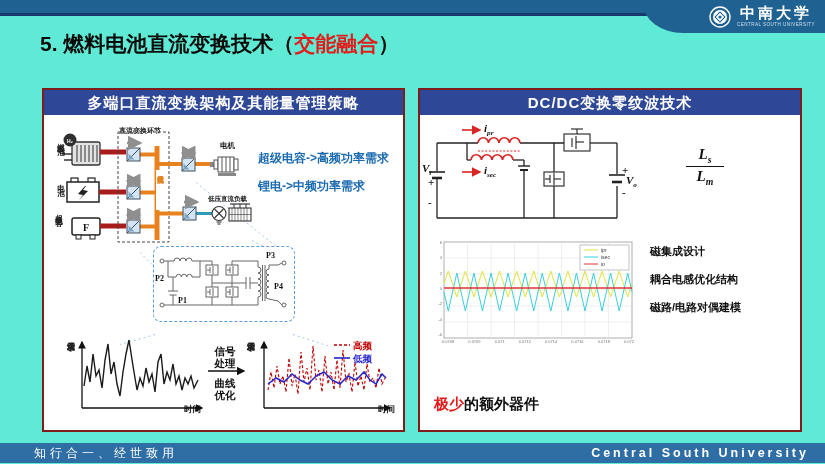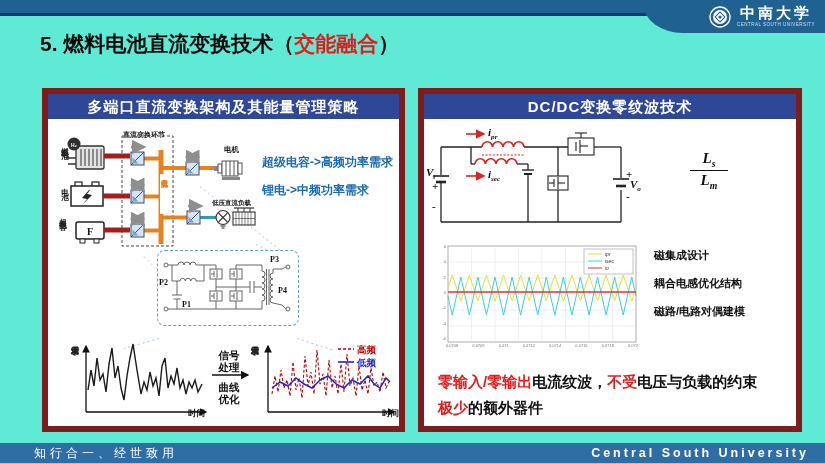--- a/index.html
+++ b/index.html
@@ -10,21 +10,21 @@
   .bar-top2{position:absolute;left:0;top:13px;width:825px;height:3px;background:#18386e;}
   .logo-block{position:absolute;right:0;top:0;width:182px;height:33px;background:#1f6190;
               border-bottom-left-radius:40px 30px;display:flex;align-items:center;
               justify-content:flex-end;padding-right:10px;box-sizing:border-box;gap:6px;z-index:5;}
   .logo-names{display:flex;flex-direction:column;align-items:center;line-height:1;}
   .logo-cn{color:#fff;font-family:"Liberation Serif",serif;font-weight:bold;font-size:15px;letter-spacing:3px;}
   .logo-en{color:#cfe0ee;font-size:4.5px;letter-spacing:.5px;margin-top:1.5px;}
   .title{position:absolute;left:40px;top:30px;font-size:21px;font-weight:bold;color:#0a0a0a;line-height:28px;}
   .title .red{color:#e31b1b;}
   
-  .panel{position:absolute;top:88px;height:344px;background:#fff;border:6px solid #7f1d1d;box-sizing:border-box;}
+  .panel{position:absolute;top:88px;height:344px;background:#fff;border:2px solid #7f1d1d;box-sizing:border-box;}
   .panel-left{left:42px;width:363px;}
   .panel-right{left:418px;width:384px;}
   .panel-title{height:25px;background:#2e4796;color:#fff;font-weight:bold;font-size:15px;
                line-height:25px;text-align:center;letter-spacing:1px;}
   .abs{position:absolute;}
   .vtext{writing-mode:vertical-rl;text-orientation:upright;font-family:"Liberation Serif",serif;
          font-weight:bold;color:#222;line-height:1;}
   .srf{font-family:"Liberation Serif",serif;}
   .blue-bullets{position:absolute;left:214px;top:54px;width:148px;color:#1a6ab0;
                 font-weight:bold;font-size:12px;line-height:28px;white-space:nowrap;}
@@ -474,21 +474,20 @@
           <span>-6</span>
         </div>
     </div>
 
     <div class="rp-bullets">
       <div style="left:230px;top:154px;position:absolute;">磁集成设计</div>
       <div style="left:230px;top:182px;position:absolute;">耦合电感优化结构</div>
       <div style="left:230px;top:210px;position:absolute;">磁路/电路对偶建模</div>
     </div>
 
-    <div class="conclusion" style="top:278px;"><span class="r">零输入/零输出</span><span class="k">电流纹波，</span><span class="r">不受</span><span class="k">电压与负载的约束</span></div>
     <div class="conclusion" style="top:304px;"><span class="r">极少</span><span class="k">的额外器件</span></div>
   </div>
 
   <div class="footer">
     <div class="motto">知行合一、经世致用</div>
     <div class="univ">Central South University</div>
   </div>
 </div>
 
 </body></html>

